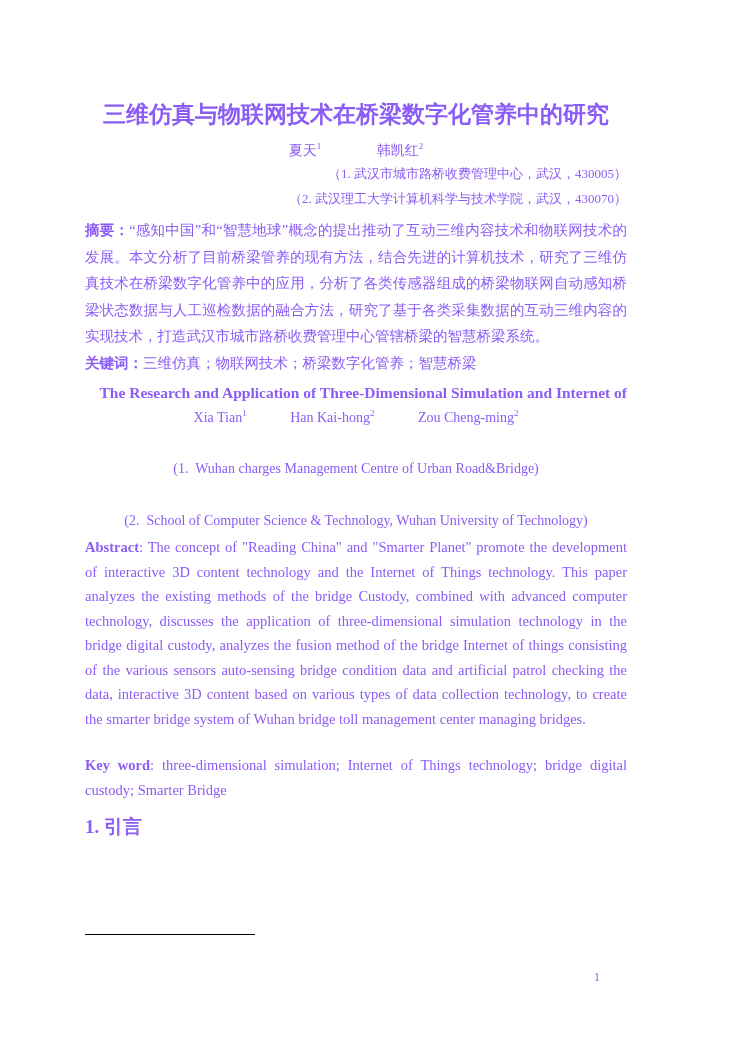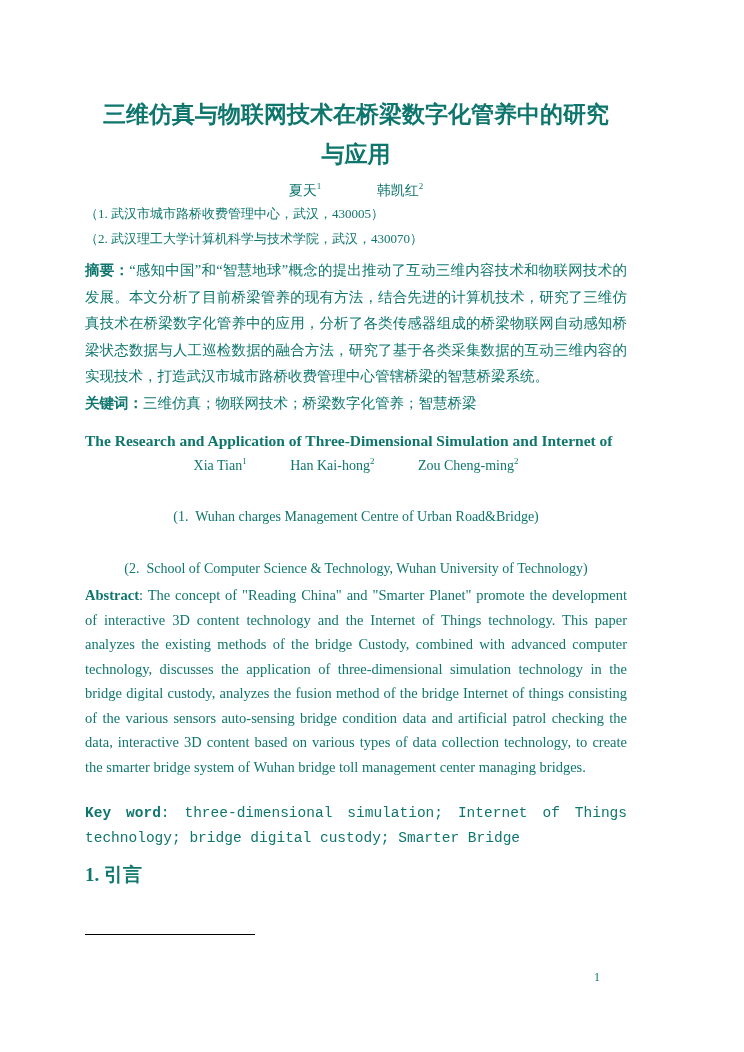--- a/index.html
+++ b/index.html
@@ -2,21 +2,21 @@
 <html><head>
 <meta charset="utf-8">
 <style>
   * { margin: 0; padding: 0; box-sizing: border-box; }
   html, body { background: #ffffff; }
   .page {
     position: relative;
     width: 712px;
     height: 1052px;
     background: #ffffff;
-    color: #0f766e;
+    color: #8b5cf6;
     font-family: "Liberation Serif", "DejaVu Serif", serif;
     overflow: hidden;
   }
   .content { padding: 95px 85px 0 85px; }
 
   .title-zh {
     font-size: 23px;
     font-weight: bold;
     text-align: center;
     line-height: 40px;
@@ -25,42 +25,42 @@
 
   .authors-zh {
     margin-top: 6px;
     text-align: center;
     font-size: 14px;
     line-height: 20px;
   }
   .authors-zh .author { margin: 0 26px; font-family: Liberation Serif, serif; }
 
   .affil-zh {
-    text-align: left;
+    text-align: right;
     font-size: 13px;
     line-height: 25px;
   }
 
   .para { text-align: justify; }
 
   .abstract-zh {
     margin-top: 6px;
     font-size: 14.5px;
     line-height: 26.5px;
   }
   .keywords-zh {
     font-size: 14.5px;
     line-height: 26.5px;
   }
 
   .title-en {
-    margin-top: 12px;
+    margin-top: 4px;
     font-size: 15.5px;
     font-weight: bold;
-    text-align: left;
+    text-align: right;
     line-height: 26px;
   }
 
   .authors-en {
     text-align: center;
     font-size: 14px;
     line-height: 23px;
   }
   .authors-en .author { margin: 8px 20px; }
 
@@ -75,21 +75,20 @@
   .abstract-en {
     margin-top: 2px;
     font-size: 14.5px;
     line-height: 24.5px;
   }
 
   .keywords-en {
     margin-top: 22px;
     font-size: 14.5px;
     line-height: 24.5px;
-    font-family: Liberation Mono, monospace;
   }
 
   .section-heading {
     margin-top: 14px;
     font-size: 19px;
     font-weight: bold;
     line-height: 22px;
     text-align: left;
   }
 
@@ -121,21 +120,20 @@
   b { font-weight: bold; }
 </style>
 </head>
 <body>
 
 <div class="page">
   <div class="content">
 
     <h1 class="title-zh">
       <span class="title-line">三维仿真与物联网技术在桥梁数字化管养中的研究</span>
-      <span class="title-line">与应用</span>
     </h1>
 
     <div class="authors-zh">
       <span class="author"><span>夏天</span><sup class="sup">1</sup></span>
       <span class="author"><span>韩凯红</span><sup class="sup">2</sup></span>
     </div>
 
     <div class="affil-zh">（1. 武汉市城市路桥收费管理中心，武汉，430005）</div>
     <div class="affil-zh">（2. 武汉理工大学计算机科学与技术学院，武汉，430070）</div>
 

